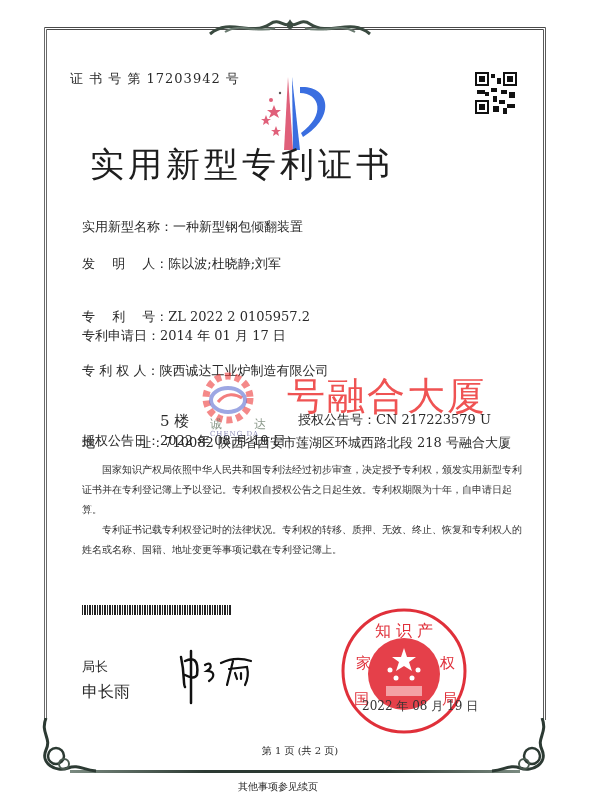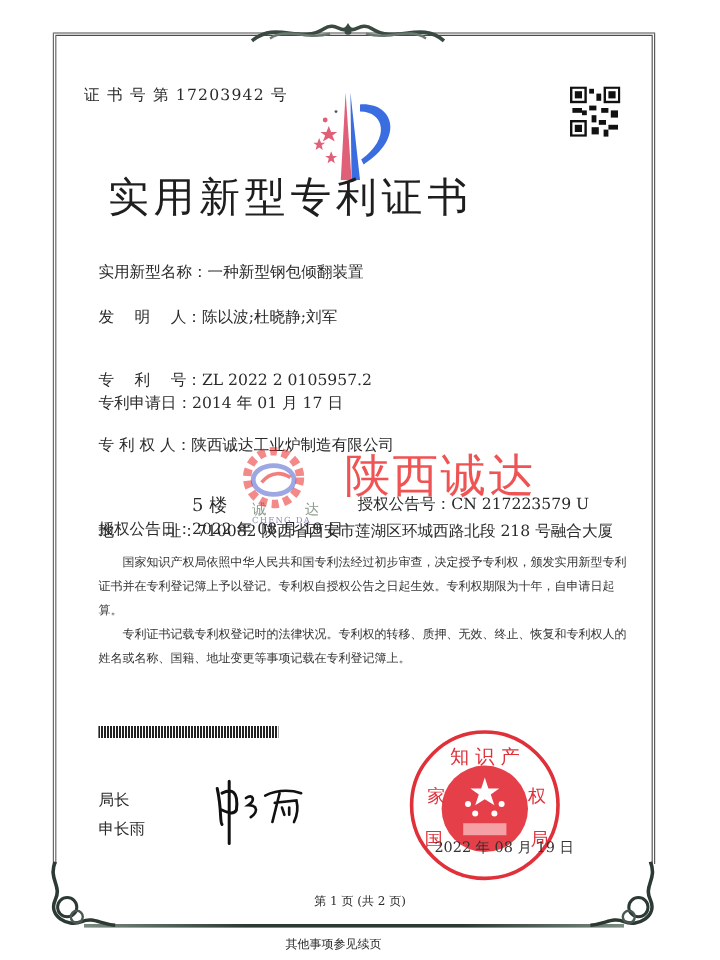--- a/index.html
+++ b/index.html
@@ -18,21 +18,21 @@
            letter-spacing:4px; color:#1e1e1e; font-family:"DejaVu Sans","Liberation Sans",sans-serif; }
   .field { position:absolute; left:82px; font-size:13px; white-space:nowrap; }
   .field .lbl { display:inline-block; }
   .field .val { display:inline-block; }
   .addr2 { position:absolute; left:160px; top:412px; font-size:15px; }
   .grant-no { position:absolute; left:298px; top:411px; font-size:13px; }
   .body-text { position:absolute; left:82px; width:440px; font-size:10px; line-height:20px;
                color:#333; text-indent:2em; }
   .barcode { position:absolute; left:82px; top:605px; width:150px; height:10px; }
   .dir-title { position:absolute; left:82px; top:658px; font-size:13px; font-family:"DejaVu Sans",sans-serif; }
-  .dir-name { position:absolute; left:82px; top:682px; font-size:13px; font-family:Liberation Serif, serif; }
+  .dir-name { position:absolute; left:82px; top:682px; font-size:16px; font-family:Liberation Serif, serif; }
   .signature { position:absolute; left:175px; top:645px; width:80px; height:60px; }
   .seal { position:absolute; left:338px; top:606px; width:132px; height:130px; }
   .seal-date { position:absolute; left:362px; top:698px; font-size:12px; color:#333; }
   .page-no { position:absolute; left:0; width:600px; top:744px; text-align:center; font-size:10px; }
   .footer-note { position:absolute; left:0; width:556px; top:780px; text-align:center; font-size:10px; }
   .wm-text { position:absolute; left:287px; top:371px; font-size:38px; color:rgba(235,40,40,0.8);
              font-family:"DejaVu Sans",sans-serif; letter-spacing:2px; }
   .wm-logo { position:absolute; left:190px; top:368px; width:80px; height:80px; }
 </style>
 </head>
@@ -124,21 +124,21 @@
   <span>授权公告号：</span><span>CN 217223579 U</span>
 </div>
 
 <svg class="wm-logo" viewBox="0 0 80 80">
   <circle cx="38" cy="30" r="22" fill="none" stroke="rgba(235,40,40,0.55)" stroke-width="7" stroke-dasharray="6 4"></circle>
   <ellipse cx="38" cy="32" rx="17" ry="12" fill="none" stroke="rgba(60,80,200,0.5)" stroke-width="4"></ellipse>
   <path d="M28,34 C36,24 46,26 52,30" fill="none" stroke="rgba(235,40,40,0.6)" stroke-width="3"></path>
 </svg>
 <div style="position:absolute; left:210px; top:416px; font-size:12px; color:rgba(90,110,90,0.7); letter-spacing:10px;">诚　达</div>
 <div style="position:absolute; left:210px; top:430px; font-size:7px; color:rgba(90,90,150,0.7); letter-spacing:1px;">CHENG  DA</div>
-<div class="wm-text">陕西诚达</div>
+<div class="wm-text">号融合大厦</div>
 
 <div class="body-text" style="top:460px;">国家知识产权局依照中华人民共和国专利法经过初步审查，决定授予专利权，颁发实用新型专利证书并在专利登记簿上予以登记。专利权自授权公告之日起生效。专利权期限为十年，自申请日起算。</div>
 <div class="body-text" style="top:520px;">专利证书记载专利权登记时的法律状况。专利权的转移、质押、无效、终止、恢复和专利权人的姓名或名称、国籍、地址变更等事项记载在专利登记簿上。</div>
 
 <div class="barcode" style="background:repeating-linear-gradient(90deg,#222 0,#222 1px,#fff 1px,#fff 2px,#222 2px,#222 4px,#fff 4px,#fff 5px);"></div>
 
 <div class="dir-title">局长</div>
 <div class="dir-name">申长雨</div>
 <svg class="signature" viewBox="0 0 80 60">
   <path d="M6,12 C10,30 8,40 10,42 M10,16 C18,12 24,14 22,30 C20,34 14,32 10,30 M16,6 L16,58" fill="none" stroke="#111" stroke-width="2.5" stroke-linecap="round"></path>

